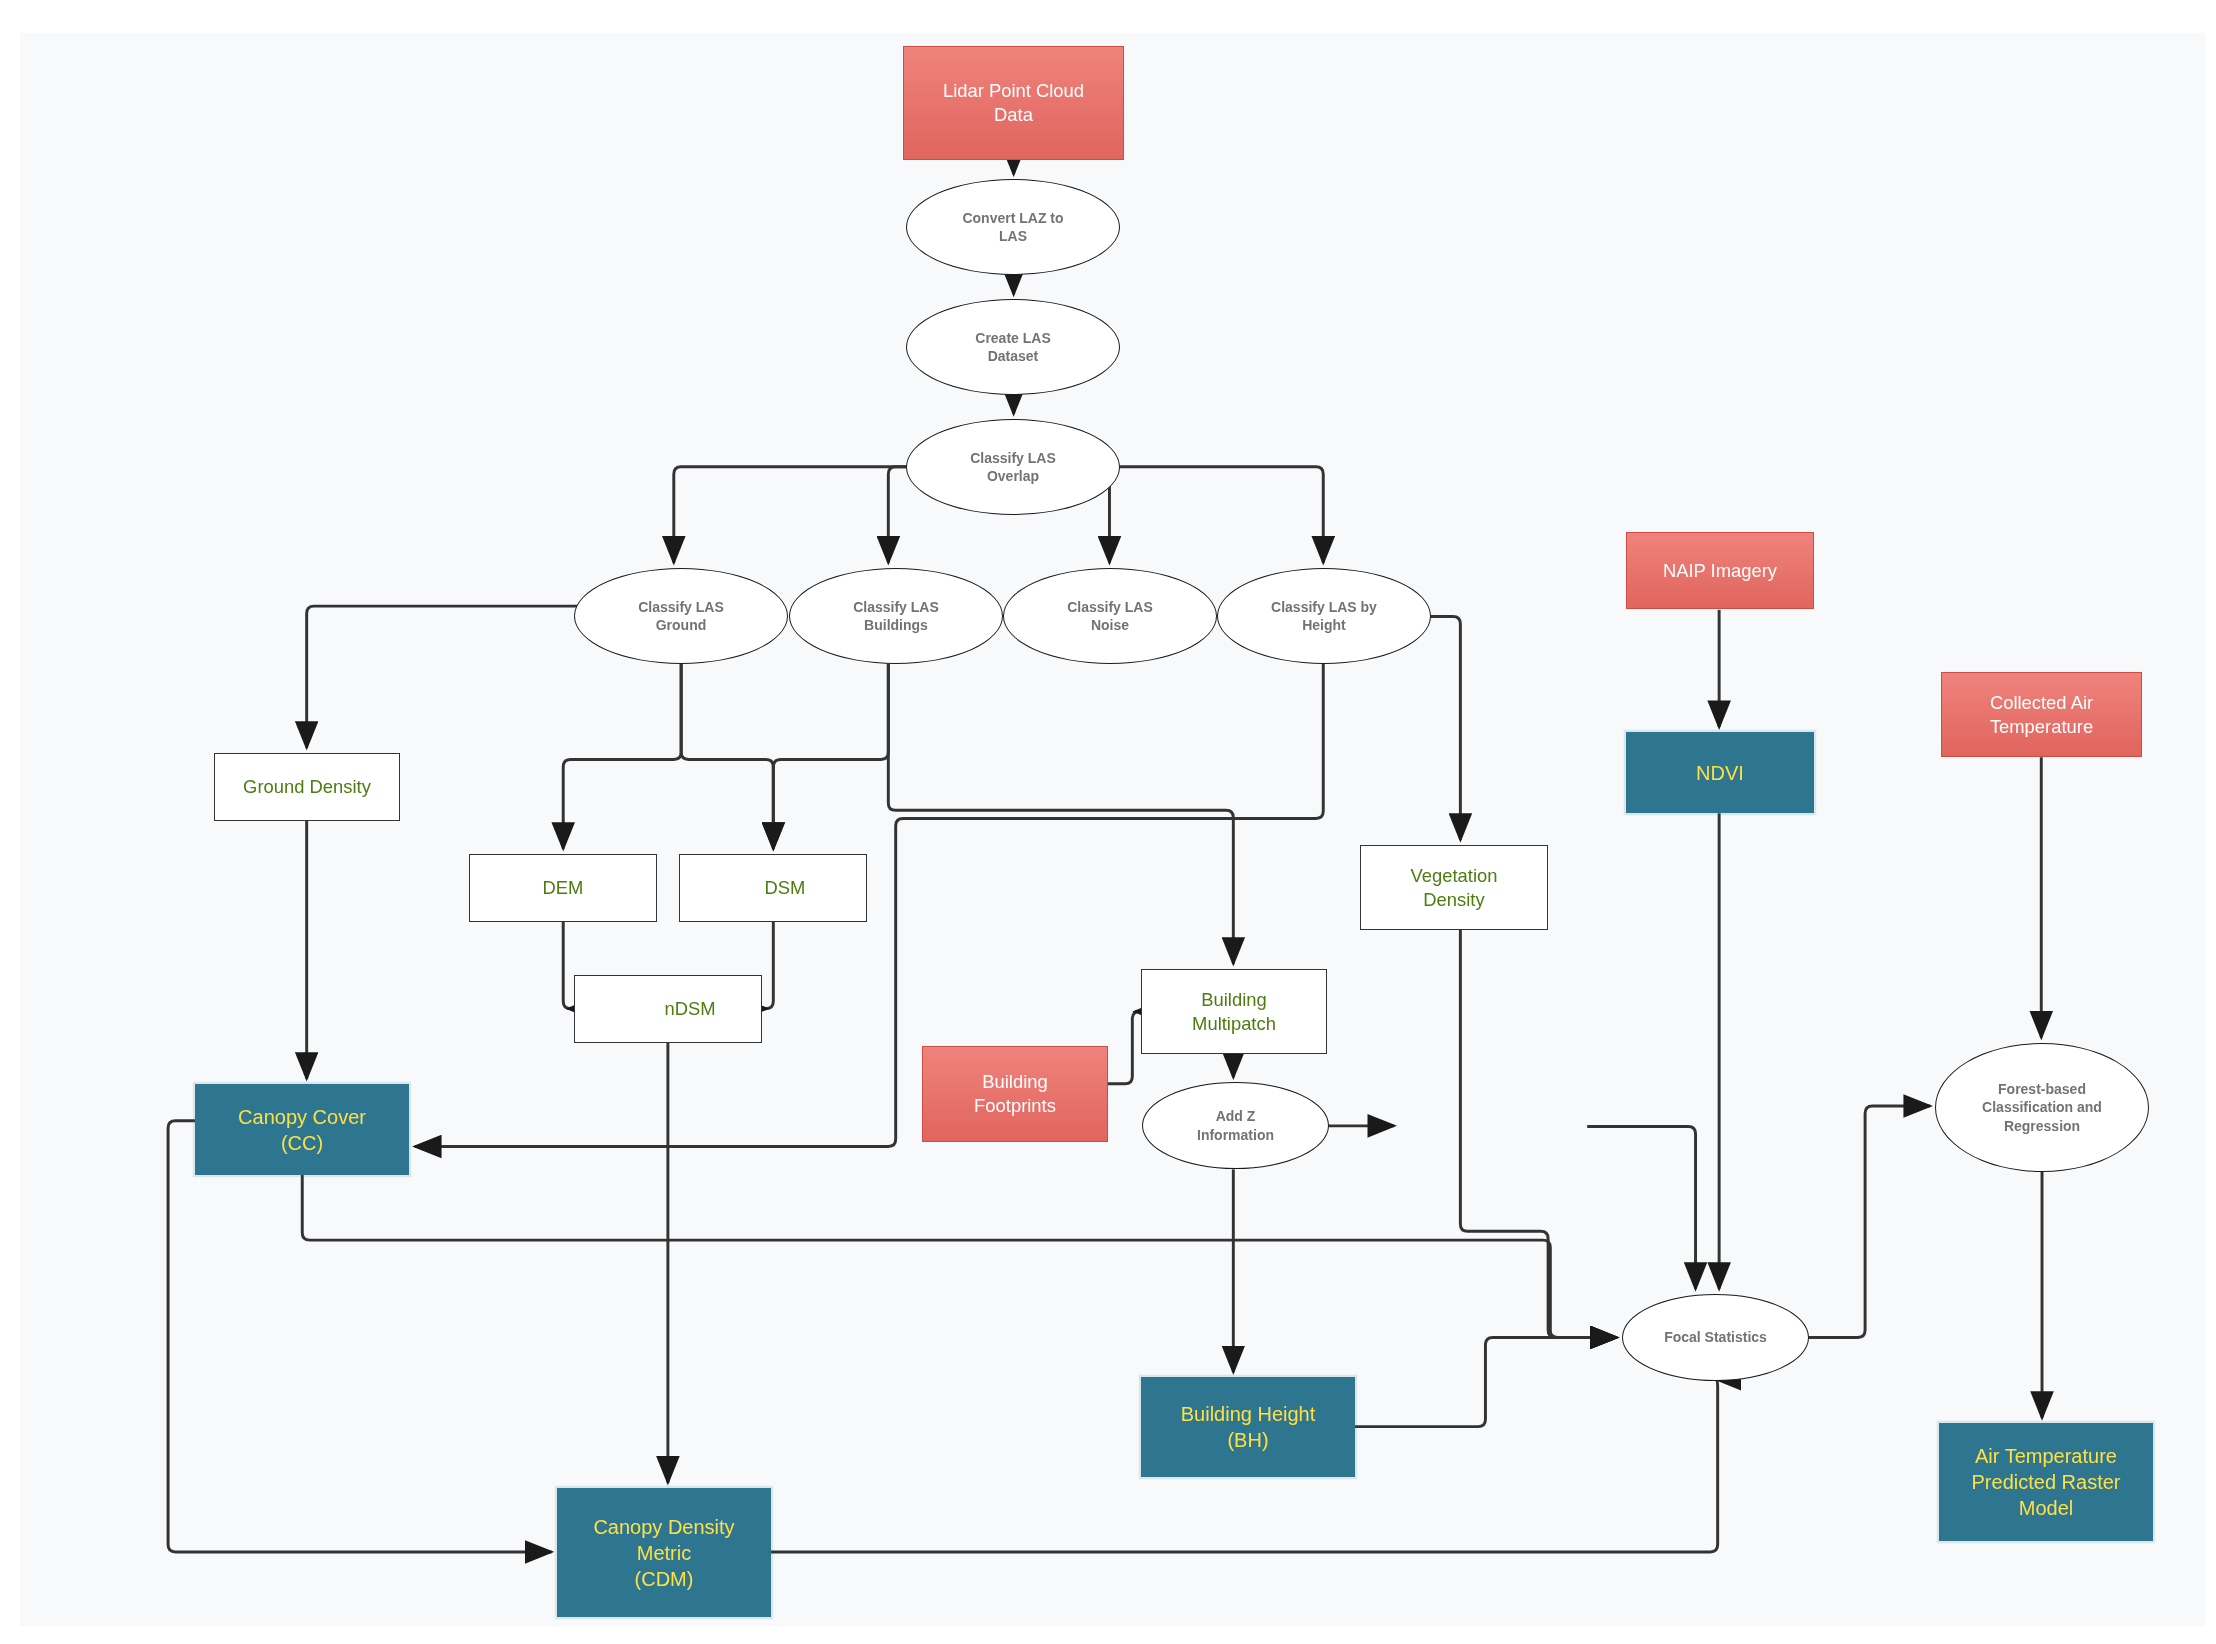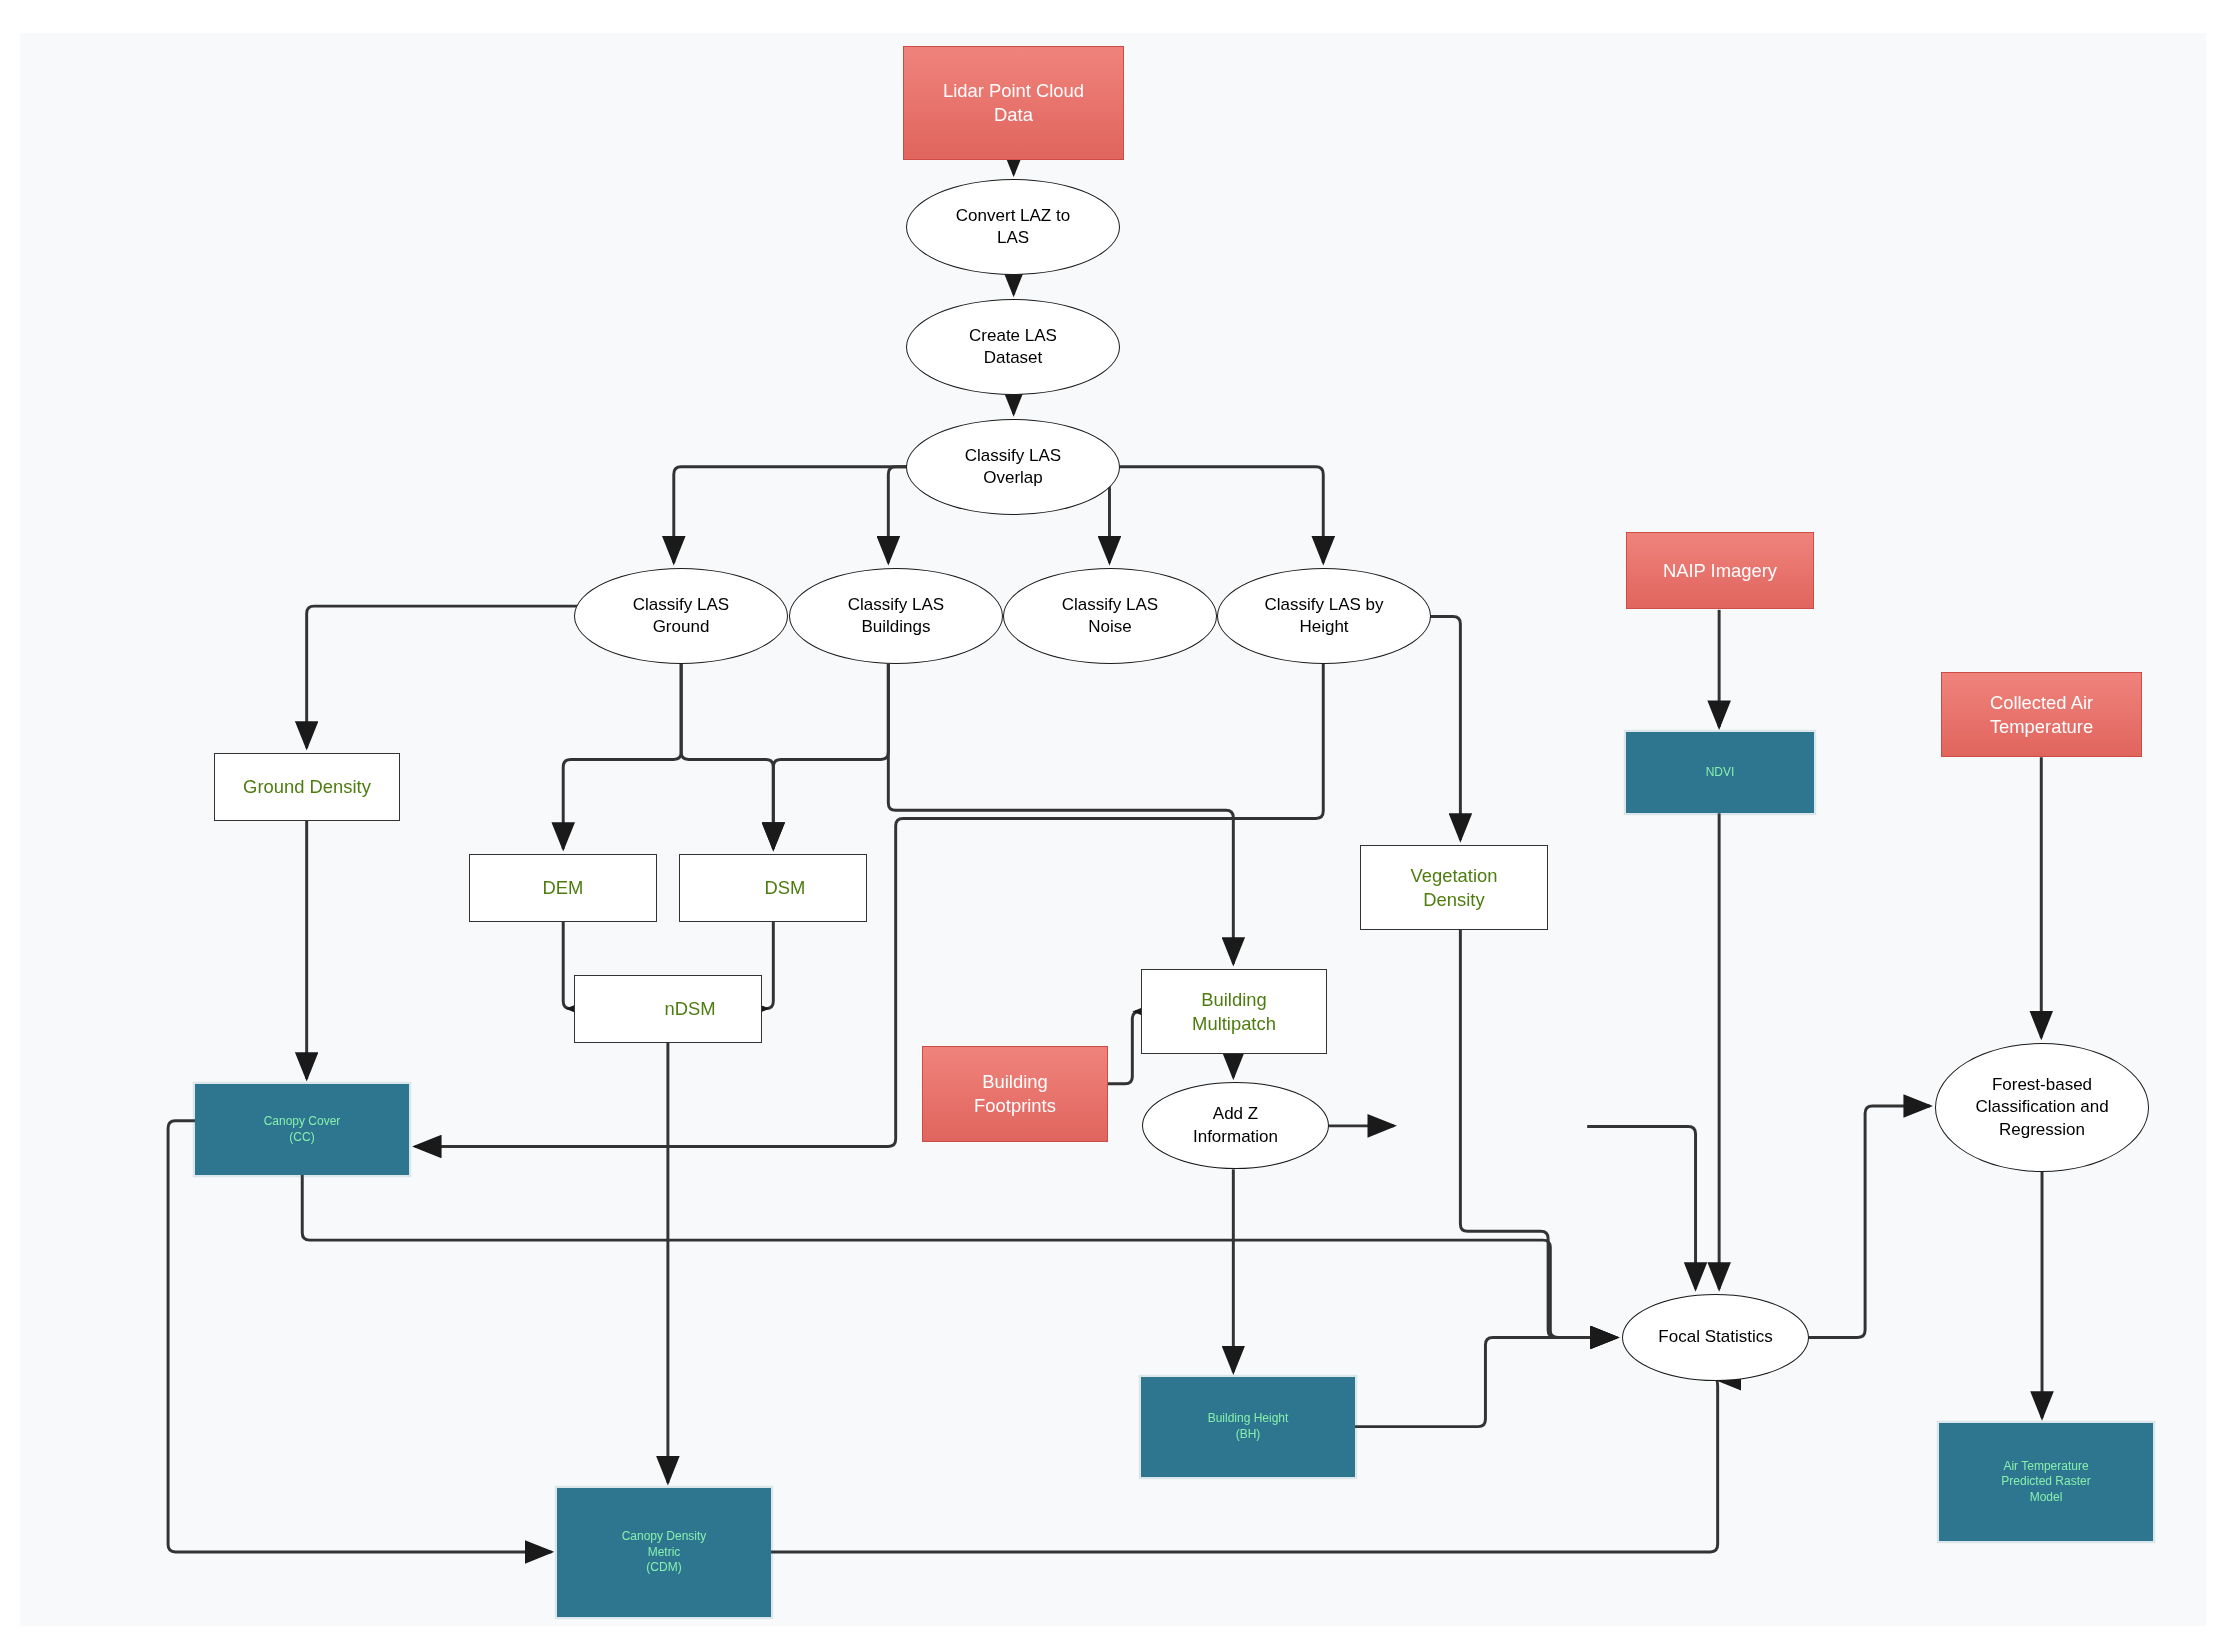--- a/index.html
+++ b/index.html
@@ -3,24 +3,24 @@
 <meta charset="utf-8">
 <style>
   html,body{margin:0;padding:0;background:#ffffff;}
   body{font-family:"Liberation Sans", sans-serif;}
   #canvas{position:relative;width:2216px;height:1635px;background:#ffffff;overflow:hidden;}
   #board{position:absolute;left:20px;top:33px;width:2186px;height:1593px;background:#f8f9fb;}
   svg#edges{position:absolute;left:0;top:0;width:2216px;height:1645px;pointer-events:none;}
   .node{position:absolute;box-sizing:border-box;display:flex;align-items:center;
         justify-content:center;text-align:center;line-height:1.30;}
   .rect{border:1.5px solid #333333;background:#ffffff;color:#4d7c0f;font-size:18.4px;}
-  .ell{border:1.8px solid #1a1a1a;background:#ffffff;color:#000000;font-size:17px;border-radius:50%;}
+  .ell{border:1.8px solid #1a1a1a;background:#ffffff;color:#737373;font-size:14px;border-radius:50%;font-weight:bold;}
   .src{border:1.5px solid #cf4b45;color:#ffffff;font-size:18.4px;
        background:linear-gradient(180deg,#ef837c 0%,#e0655e 100%);}
-  .out{border:none;color:#86efac;font-size:12px;background:#2e7590;
+  .out{border:none;color:#fde047;font-size:20px;background:#2e7590;
        box-shadow:0 0 0 2.2px rgba(46,117,144,0.14);}
   .node span{display:block;width:100%;padding:0 5.9px;box-sizing:border-box;}
 </style>
 </head>
 <body>
 
 <div id="canvas">
   <div id="board"></div>
 
   <svg id="edges" viewBox="0 0 3006 2231">

